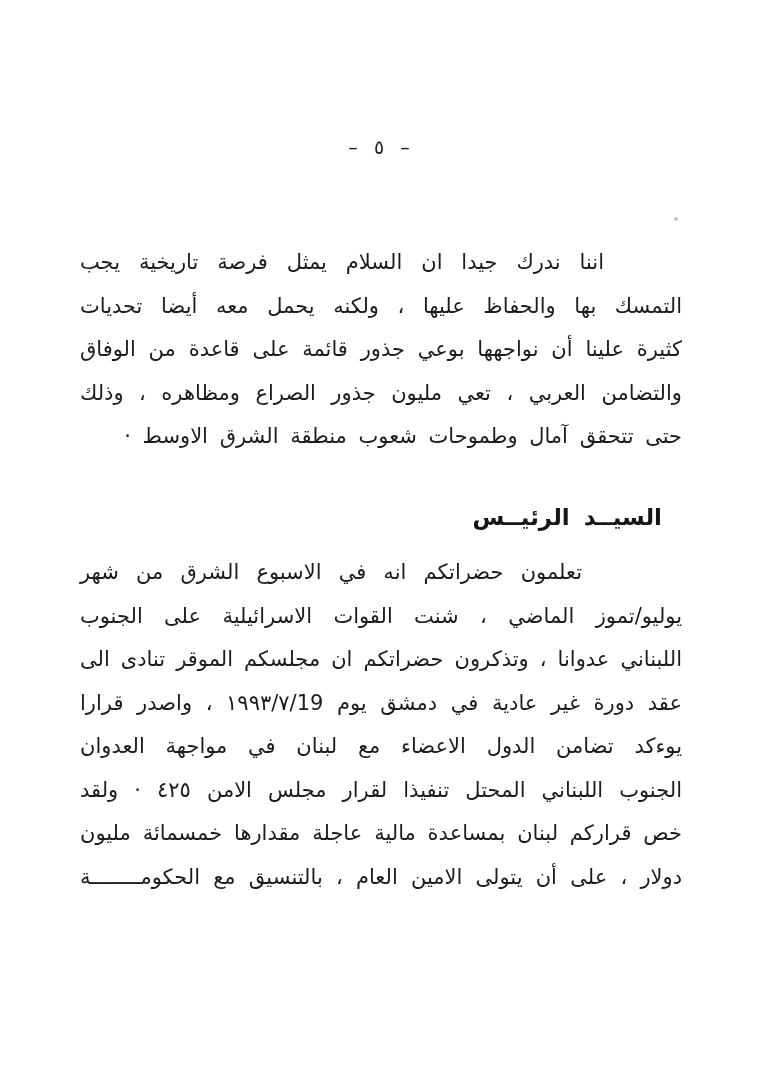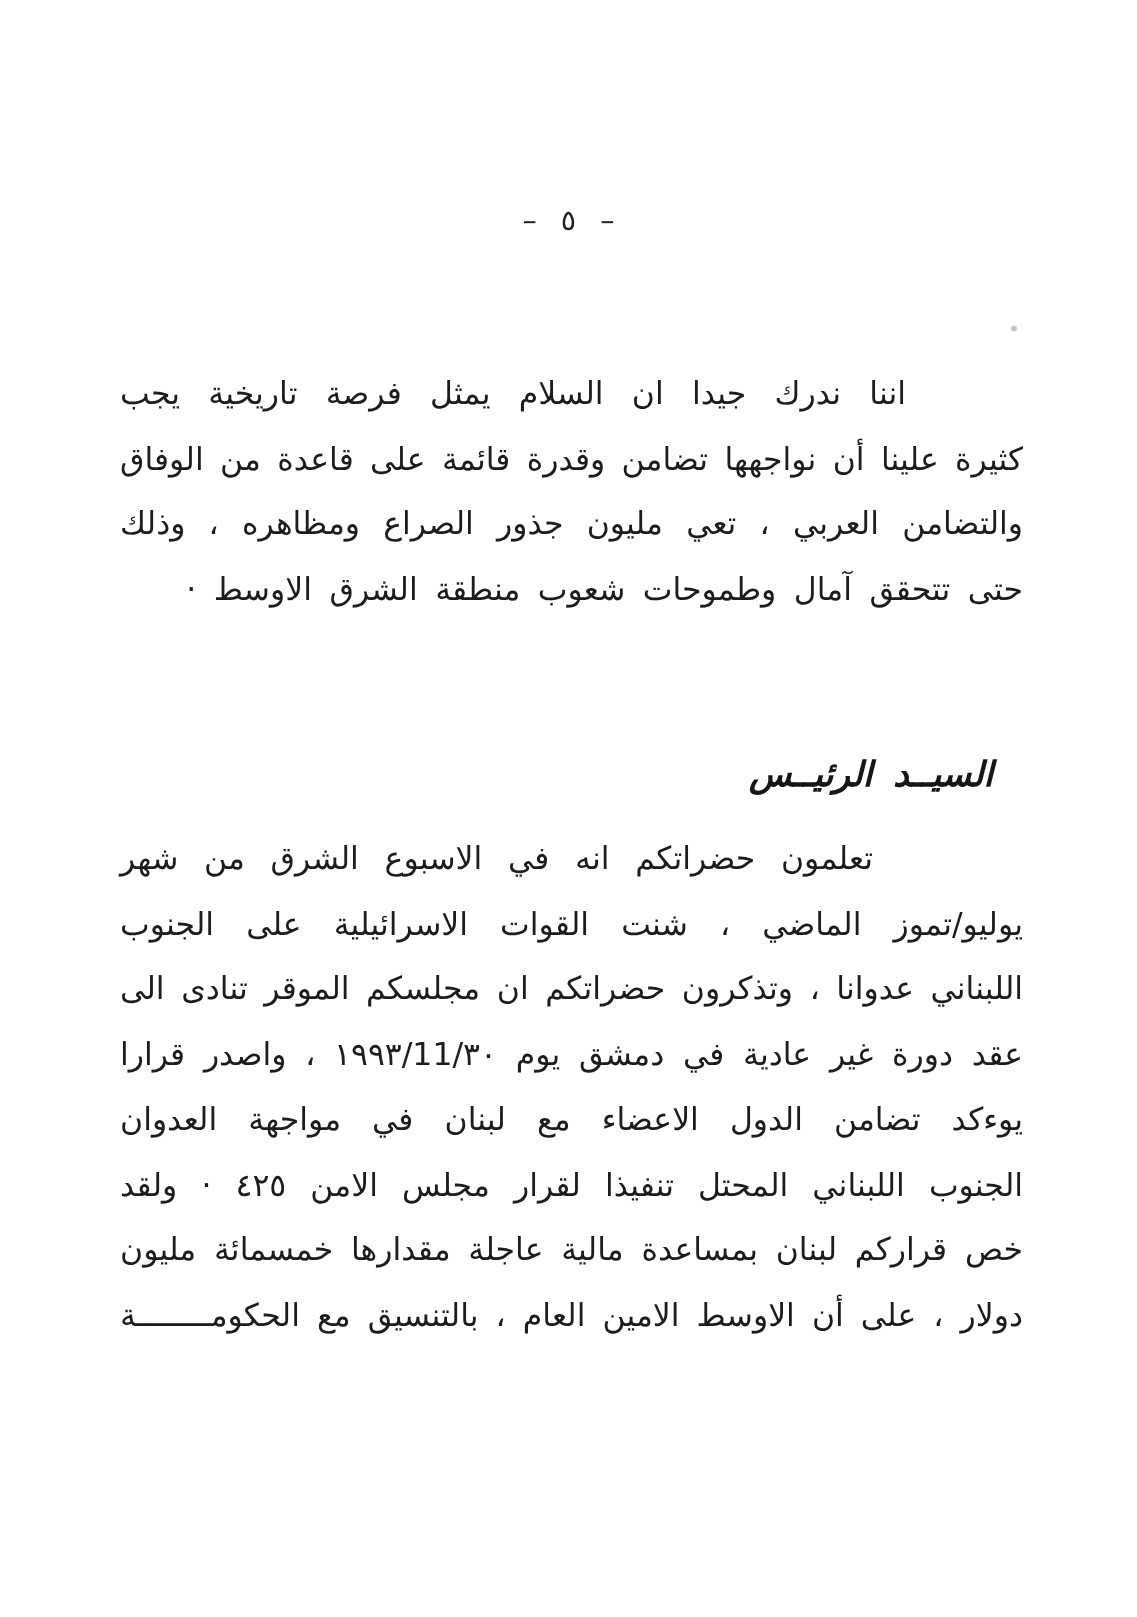--- a/index.html
+++ b/index.html
@@ -56,54 +56,54 @@
   .ind2 { padding-right: 100px; }
   .section-heading {
     position: absolute;
     top: 499px;
     right: 96px;
     font-size: 23px;
     font-weight: bold;
     line-height: 36px;
     color: #161616;
     word-spacing: 6px;
-    font-style: italic;
   }
   .speck {
     position: absolute;
     left: 674px;
     top: 217px;
     width: 4px;
     height: 4px;
     border-radius: 50%;
     background: #c6c6c6;
   }
 </style>
 </head>
 <body>
 
 <div class="page">
 
   <div class="page-number">– ٥ –</div>
 
   <div class="para" id="para1">
     <div class="line jl ind1">اننا ندرك جيدا ان السلام يمثل فرصة تاريخية يجب</div>
-    <div class="line jl">كثيرة علينا أن نواجهها تضامن وقدرة قائمة على قاعدة من الوفاق</div>
+    <div class="line jl">التمسك بها والحفاظ عليها ، ولكنه يحمل معه أيضا تحديات</div>
+    <div class="line jl">كثيرة علينا أن نواجهها بوعي جذور قائمة على قاعدة من الوفاق</div>
     <div class="line jl">والتضامن العربي ، تعي مليون جذور الصراع ومظاهره ، وذلك</div>
     <div class="line ll">حتى تتحقق آمال وطموحات شعوب منطقة الشرق الاوسط ·</div>
   </div>
 
   <div class="section-heading">السيــد الرئيــس</div>
 
   <div class="para" id="para2">
     <div class="line jl ind2">تعلمون حضراتكم انه في الاسبوع الشرق من شهر</div>
     <div class="line jl">يوليو/تموز الماضي ، شنت القوات الاسرائيلية على الجنوب</div>
     <div class="line jl">اللبناني عدوانا ، وتذكرون حضراتكم ان مجلسكم الموقر تنادى الى</div>
-    <div class="line jl">عقد دورة غير عادية في دمشق يوم ١٩٩٣/11/٣٠ ، واصدر قرارا</div>
+    <div class="line jl">عقد دورة غير عادية في دمشق يوم ١٩٩٣/٧/19 ، واصدر قرارا</div>
     <div class="line jl">يوءكد تضامن الدول الاعضاء مع لبنان في مواجهة العدوان</div>
     <div class="line jl">الجنوب اللبناني المحتل تنفيذا لقرار مجلس الامن ٤٢٥ · ولقد</div>
     <div class="line jl">خص قراركم لبنان بمساعدة مالية عاجلة مقدارها خمسمائة مليون</div>
-    <div class="line jl">دولار ، على أن الاوسط الامين العام ، بالتنسيق مع الحكومــــــــة</div>
+    <div class="line jl">دولار ، على أن يتولى الامين العام ، بالتنسيق مع الحكومــــــــة</div>
   </div>
 
   <div class="speck"></div>
 
 </div>
 
 </body></html>

